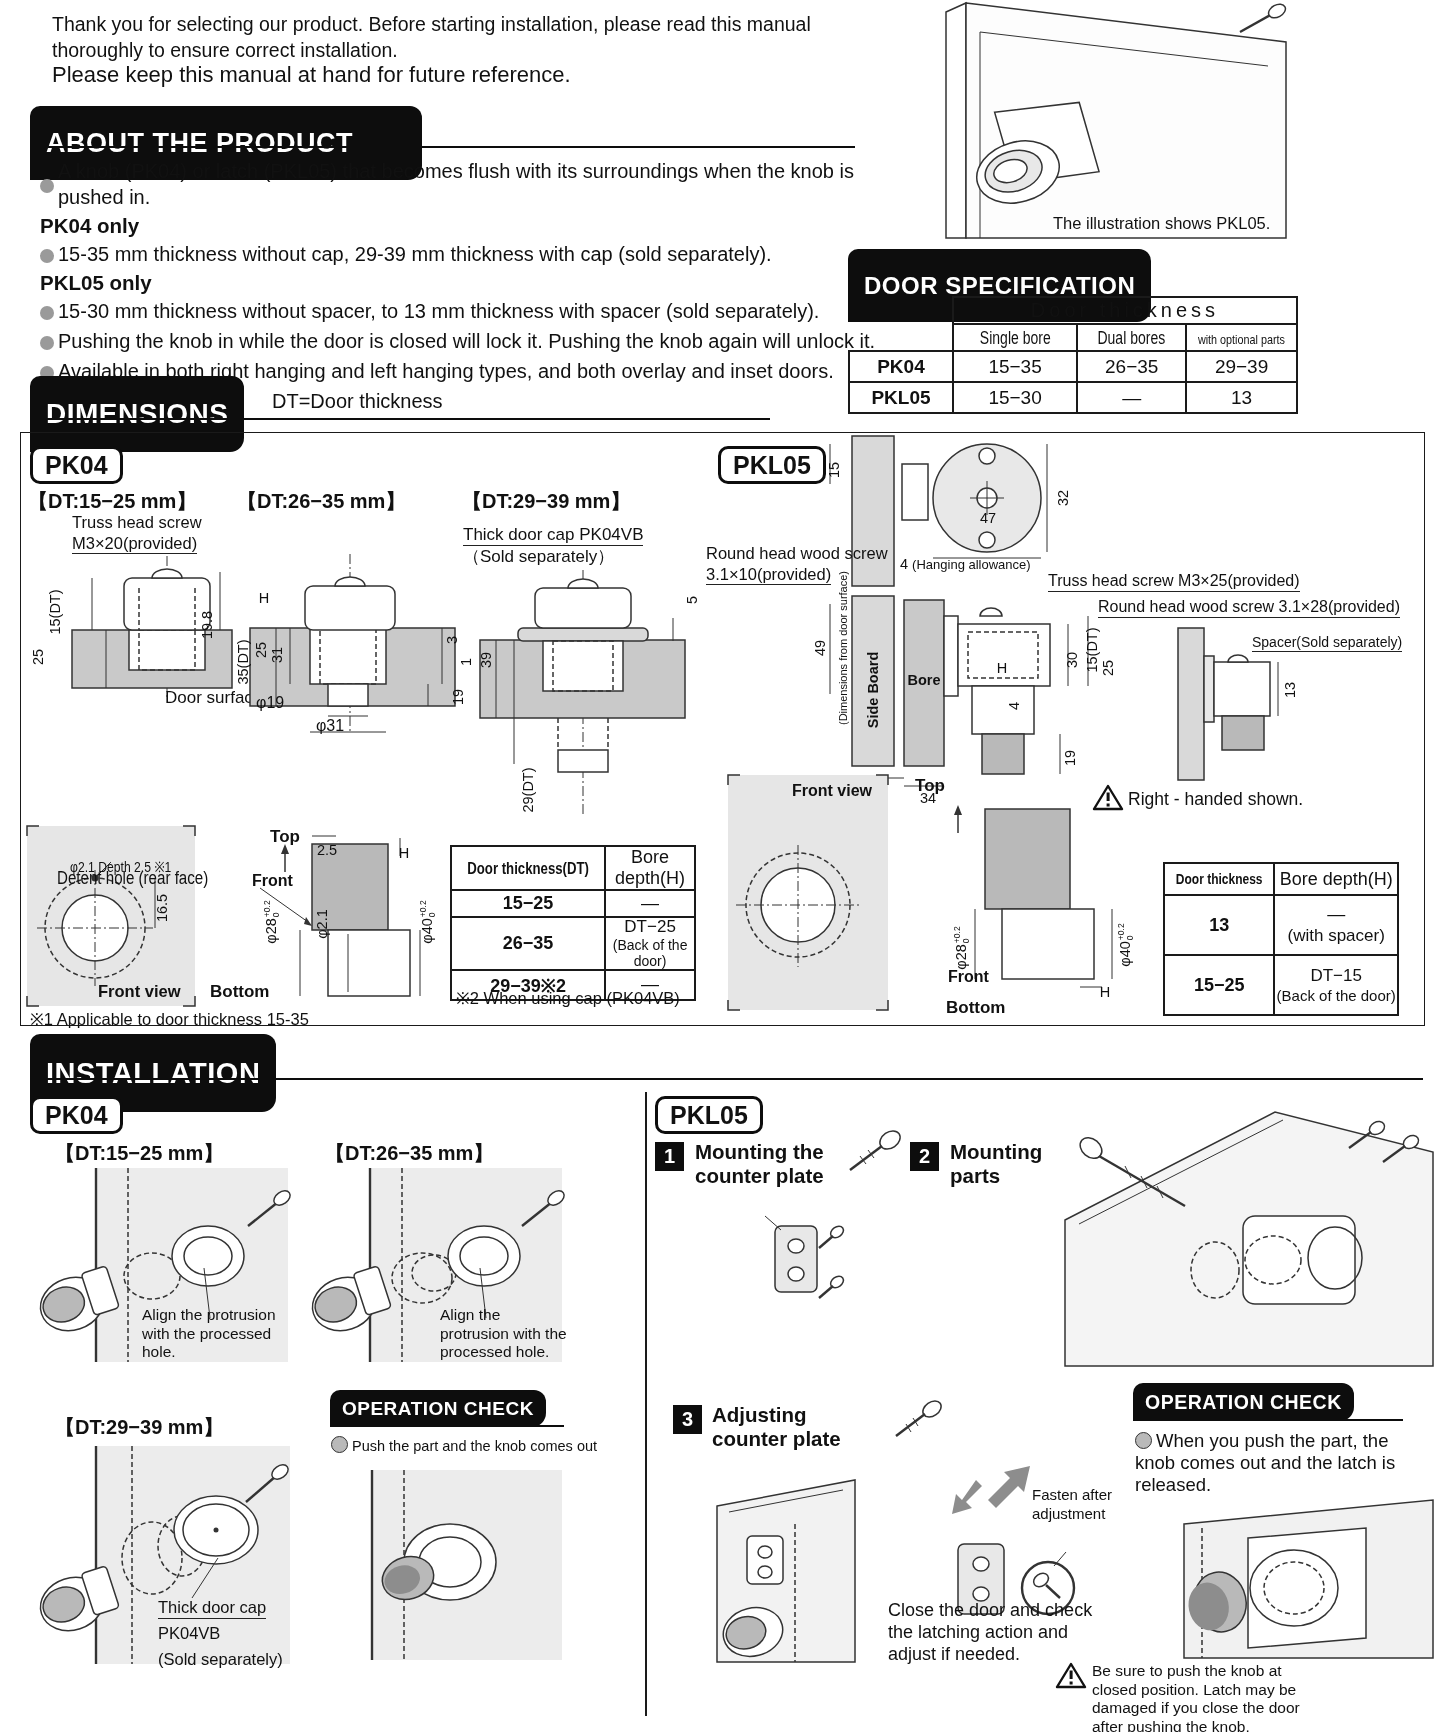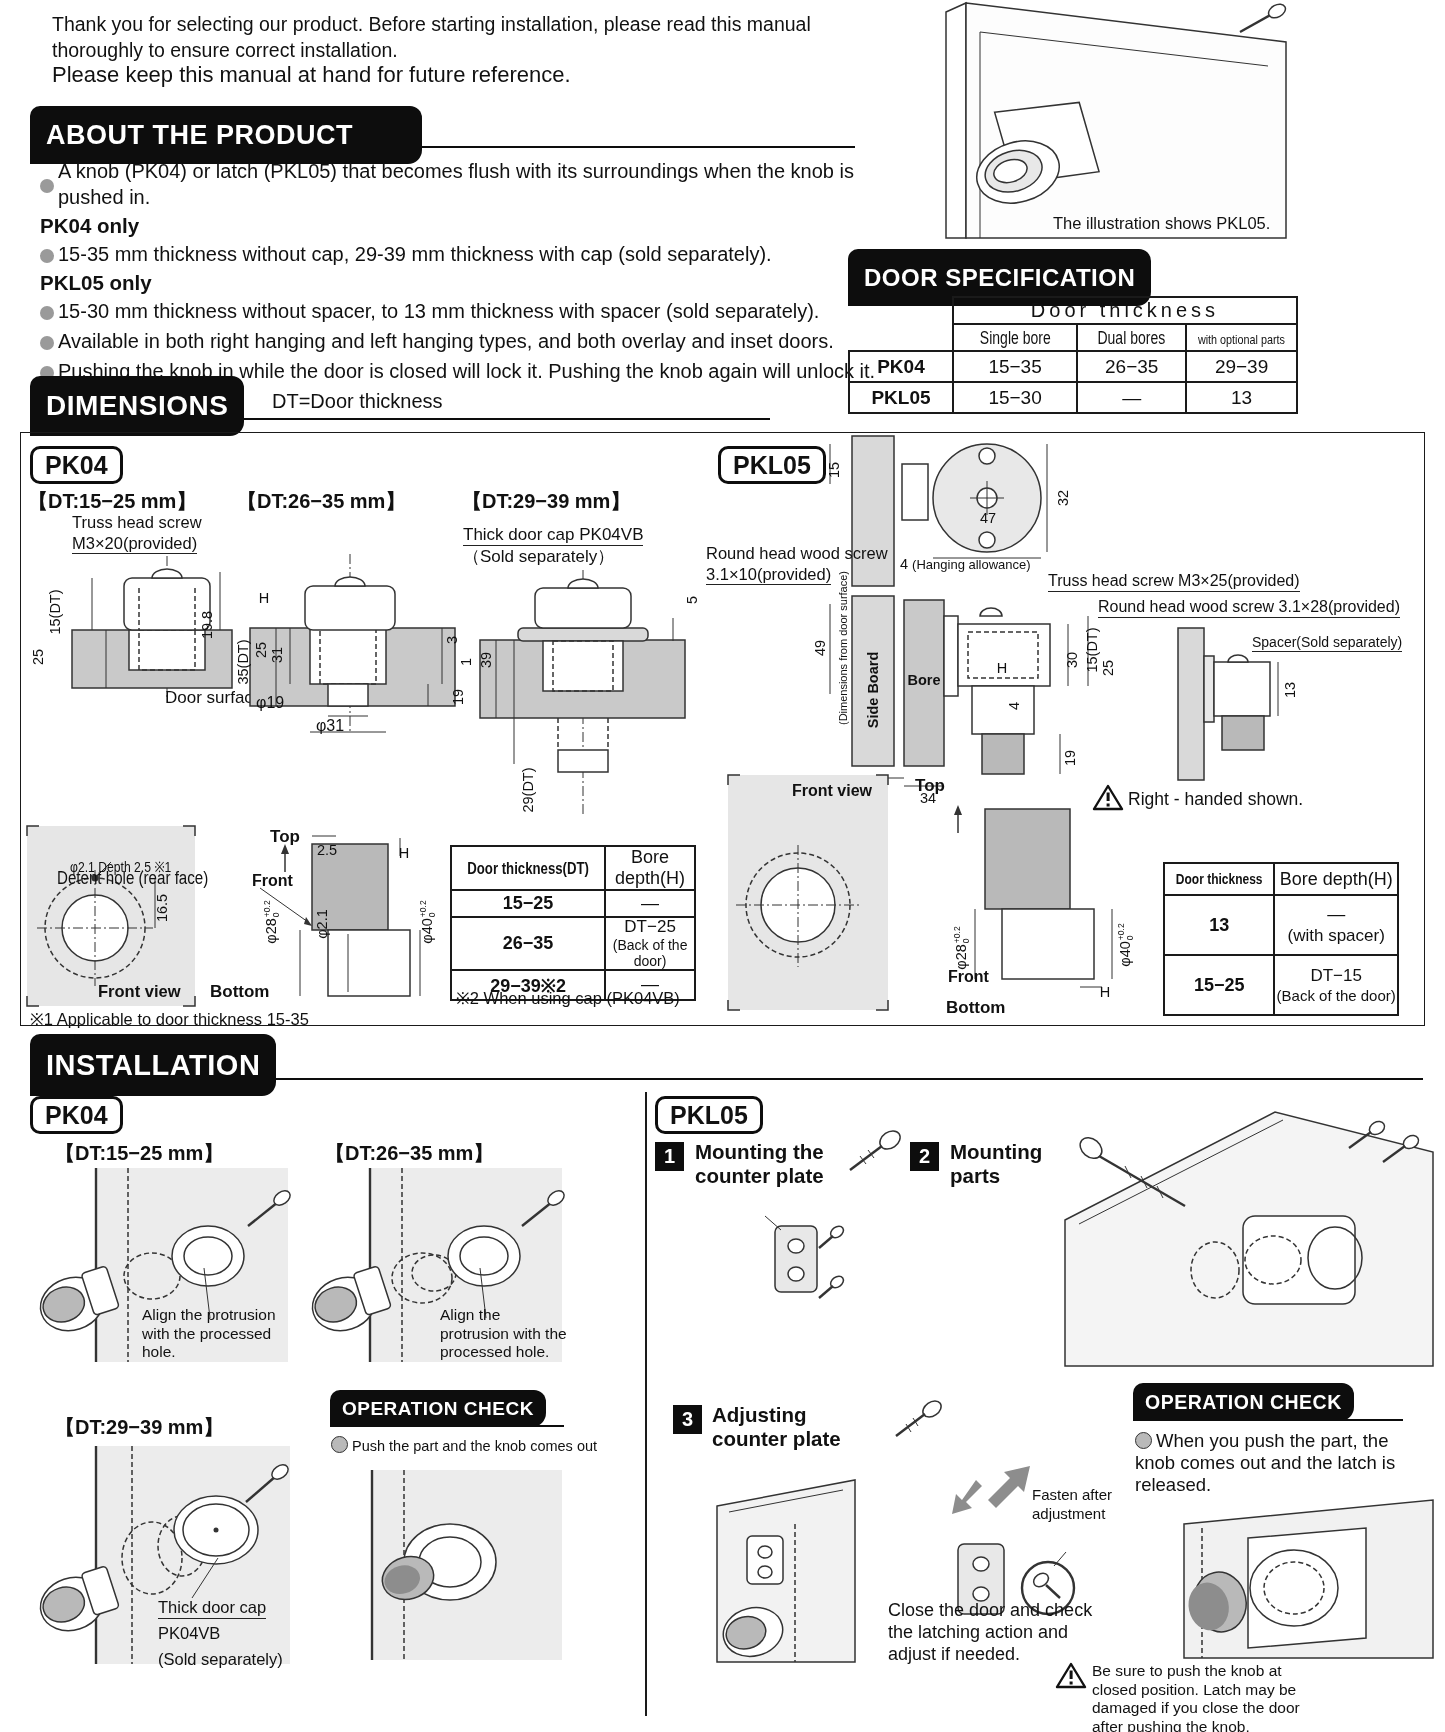--- a/index.html
+++ b/index.html
@@ -1,18 +1,18 @@
 <!DOCTYPE html>
 <html><head>
 <meta charset="utf-8">
 <style>
   html,body{margin:0;padding:0}
   body{width:1445px;height:1732px;position:relative;font-family:"Liberation Sans",sans-serif;background:#fff;color:#111;overflow:hidden}
   .abs{position:absolute}
-  .banner{position:absolute;background:#0d0d0d;color:#fff;font-weight:700;display:flex;align-items:center;padding:8px 16px;border-radius:10px 12px 14px 0;letter-spacing:.5px;white-space:nowrap}
+  .banner{position:absolute;background:#0d0d0d;color:#fff;font-weight:700;display:flex;align-items:center;padding:16px 16px;border-radius:10px 12px 14px 0;letter-spacing:.5px;white-space:nowrap}
   .rule{position:absolute;background:#0d0d0d;height:2px}
   .badge{position:absolute;border:3px solid #0d0d0d;border-radius:10px;font-weight:700;background:#fff;display:flex;align-items:center;padding:0 12px;font-size:25px;height:32px;white-space:nowrap}
   .dt{position:absolute;font-weight:700;font-size:20px;white-space:nowrap}
   .ll{position:absolute;white-space:nowrap}
   .cl{position:absolute;white-space:nowrap;transform:translate(-50%,-50%)}
   .vl{position:absolute;white-space:nowrap;transform:translate(-50%,-50%) rotate(-90deg)}
   .dim{font-size:14.5px}
   .b{font-weight:700}
   .leader{border-bottom:1.3px solid #222;padding-bottom:1px}
   .cond{display:inline-block;transform:scaleX(.84);transform-origin:left center;white-space:nowrap}
@@ -62,25 +62,25 @@
       <span class="dot"></span>
       <span>15-35 mm thickness without cap, 29-39 mm thickness with cap (sold separately).</span>
     </div>
   <div class="sub">PKL05 only</div>
   <div class="brow">
       <span class="dot"></span>
       <span>15-30 mm thickness without spacer, to 13 mm thickness with spacer (sold separately).</span>
     </div>
   <div class="brow">
       <span class="dot"></span>
-      <span>Available in both right hanging and left hanging types, and both overlay and inset doors.</span>
+      <span>Pushing the knob in while the door is closed will lock it. Pushing the knob again will unlock it.</span>
     </div>
   <div class="brow">
       <span class="dot"></span>
-      <span>Pushing the knob in while the door is closed will lock it. Pushing the knob again will unlock it.</span>
+      <span>Available in both right hanging and left hanging types, and both overlay and inset doors.</span>
     </div>
 </div>
 
 <svg style="left:900px;top:0" width="390" height="238" viewBox="0 0 390 238">
   <polygon class="f0" points="46,12 66,3 66,238 46,238"></polygon>
   <polygon points="66,3 386,42 386,238 66,238" fill="#fdfdfd" stroke="#333" stroke-width="1.5"></polygon>
   <polyline class="s thin" points="80,32 368,66"></polyline>
   <line class="s thin" x1="80" y1="32" x2="80" y2="238"></line>
   <g transform="translate(118,172) rotate(-16)">
     <polygon class="f0" points="-6,-64 78,-50 78,22 -6,10"></polygon>

